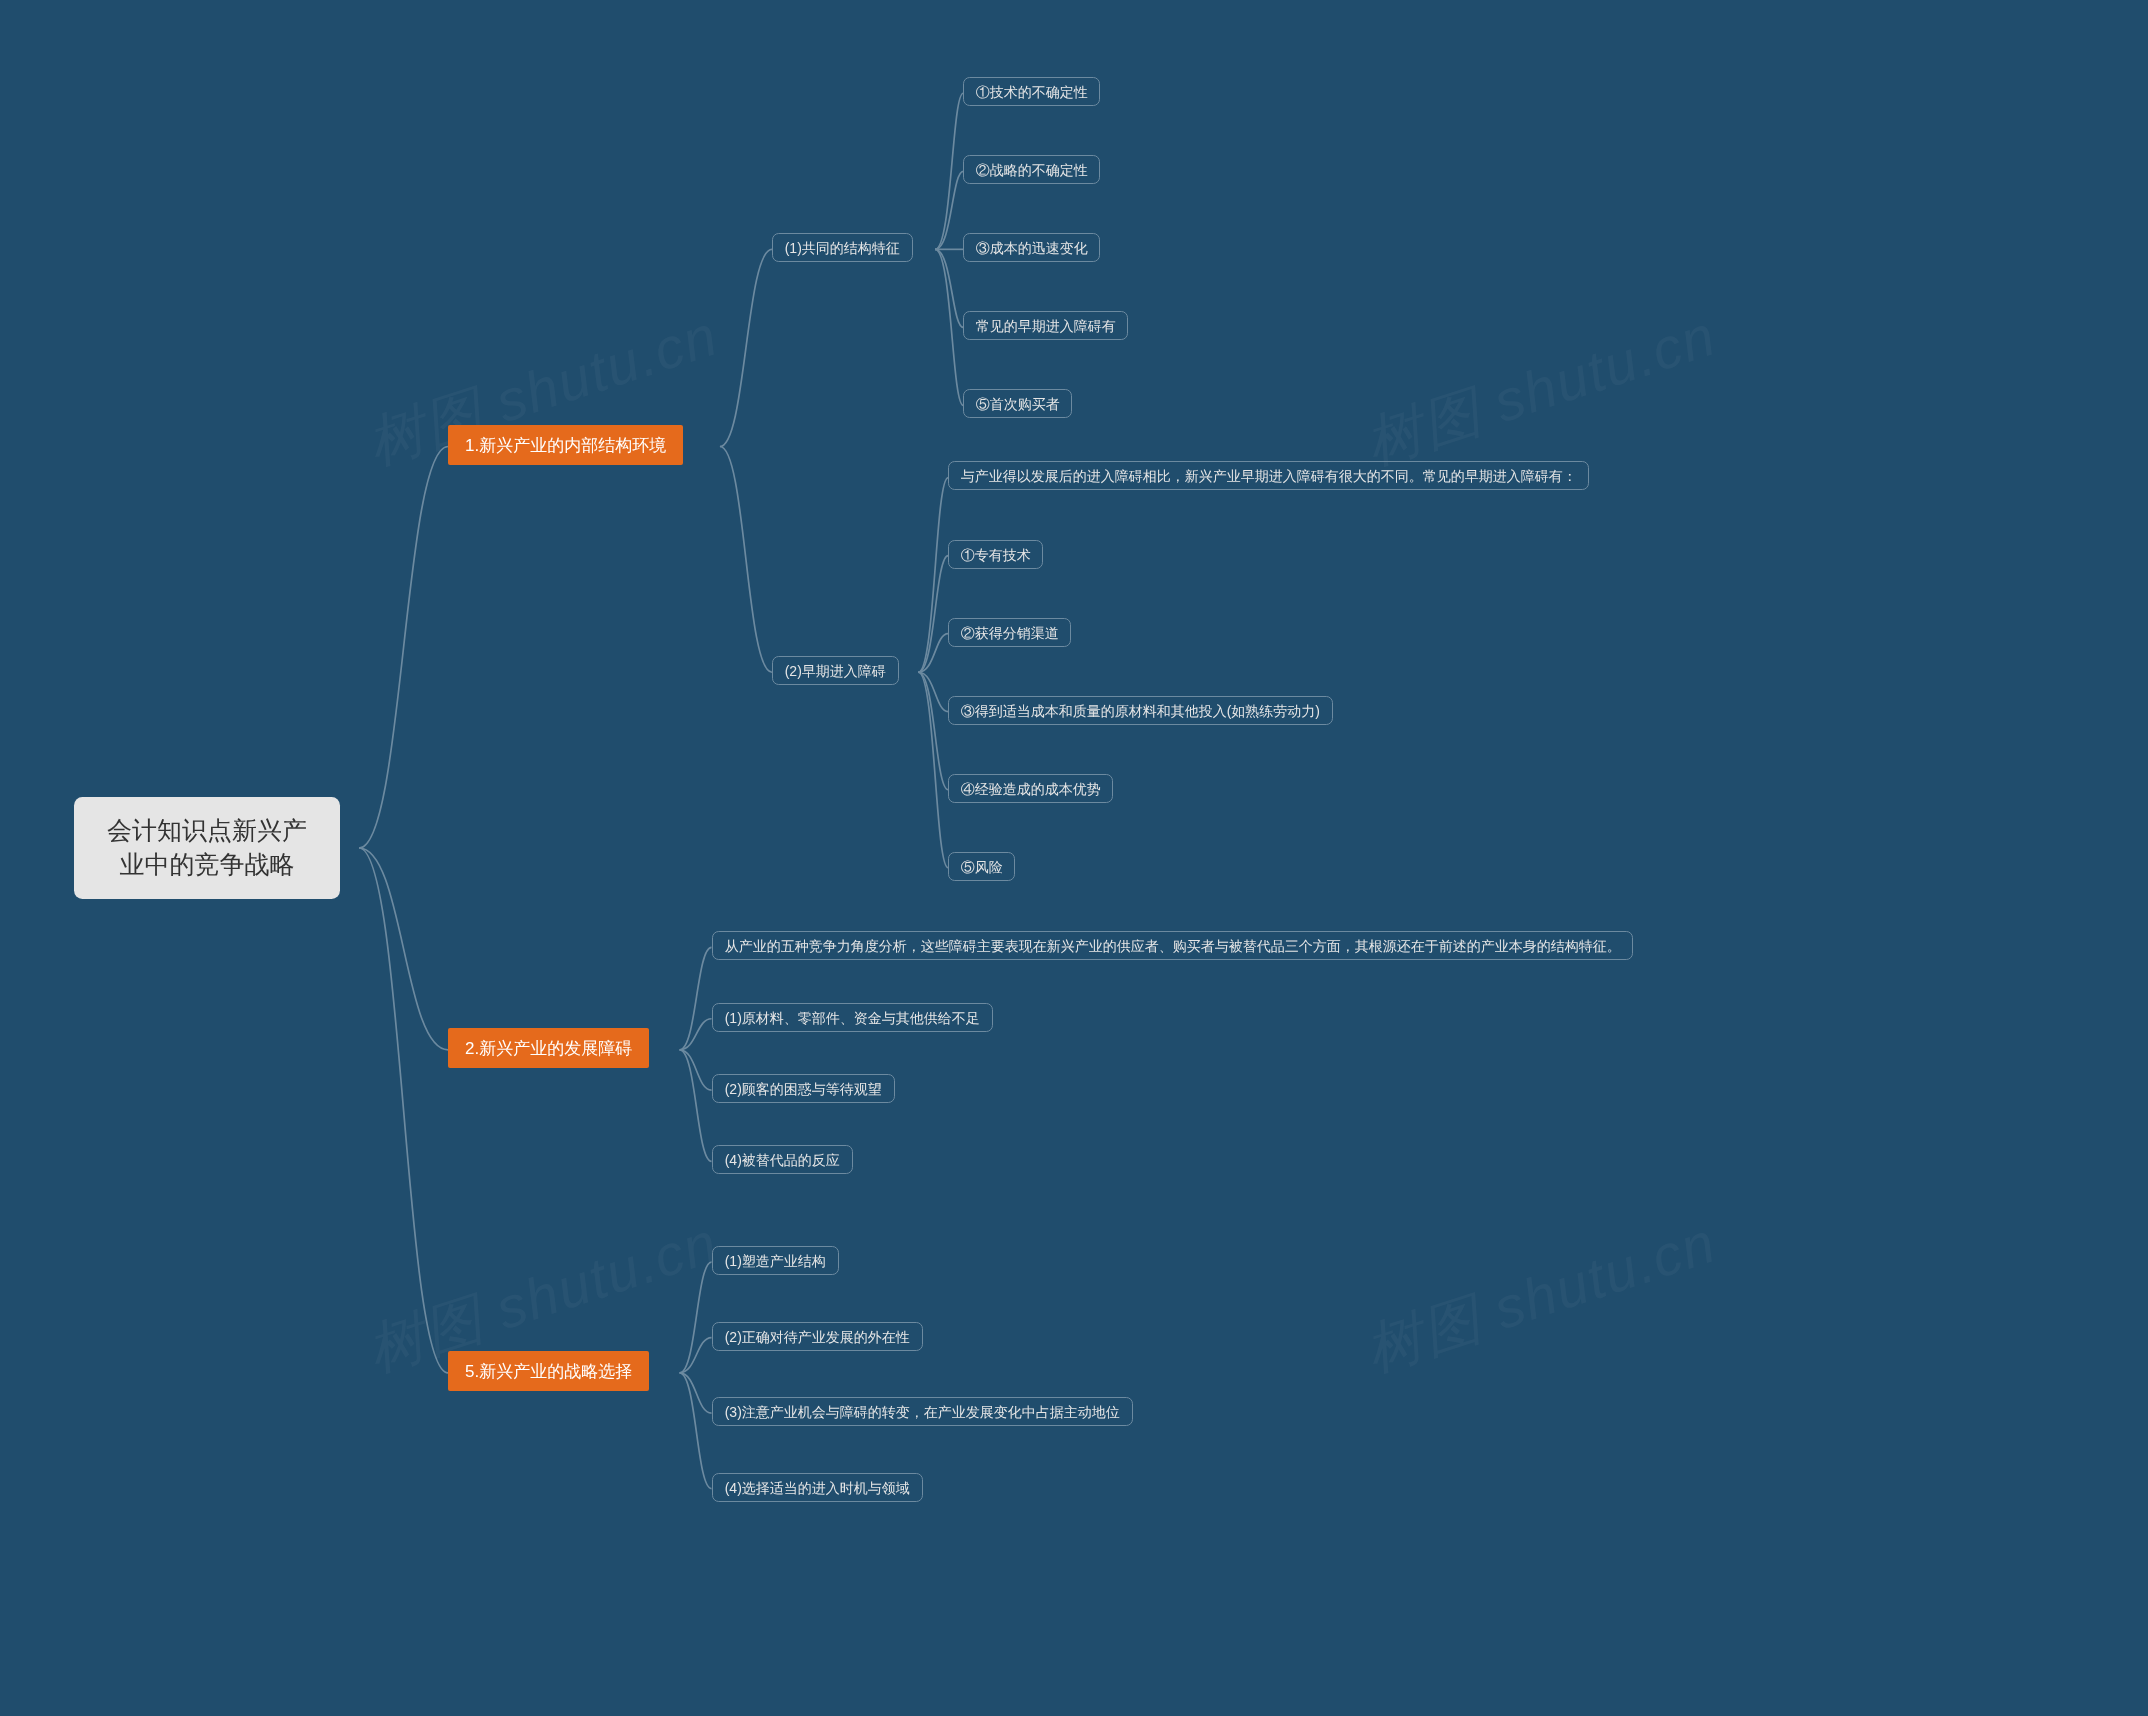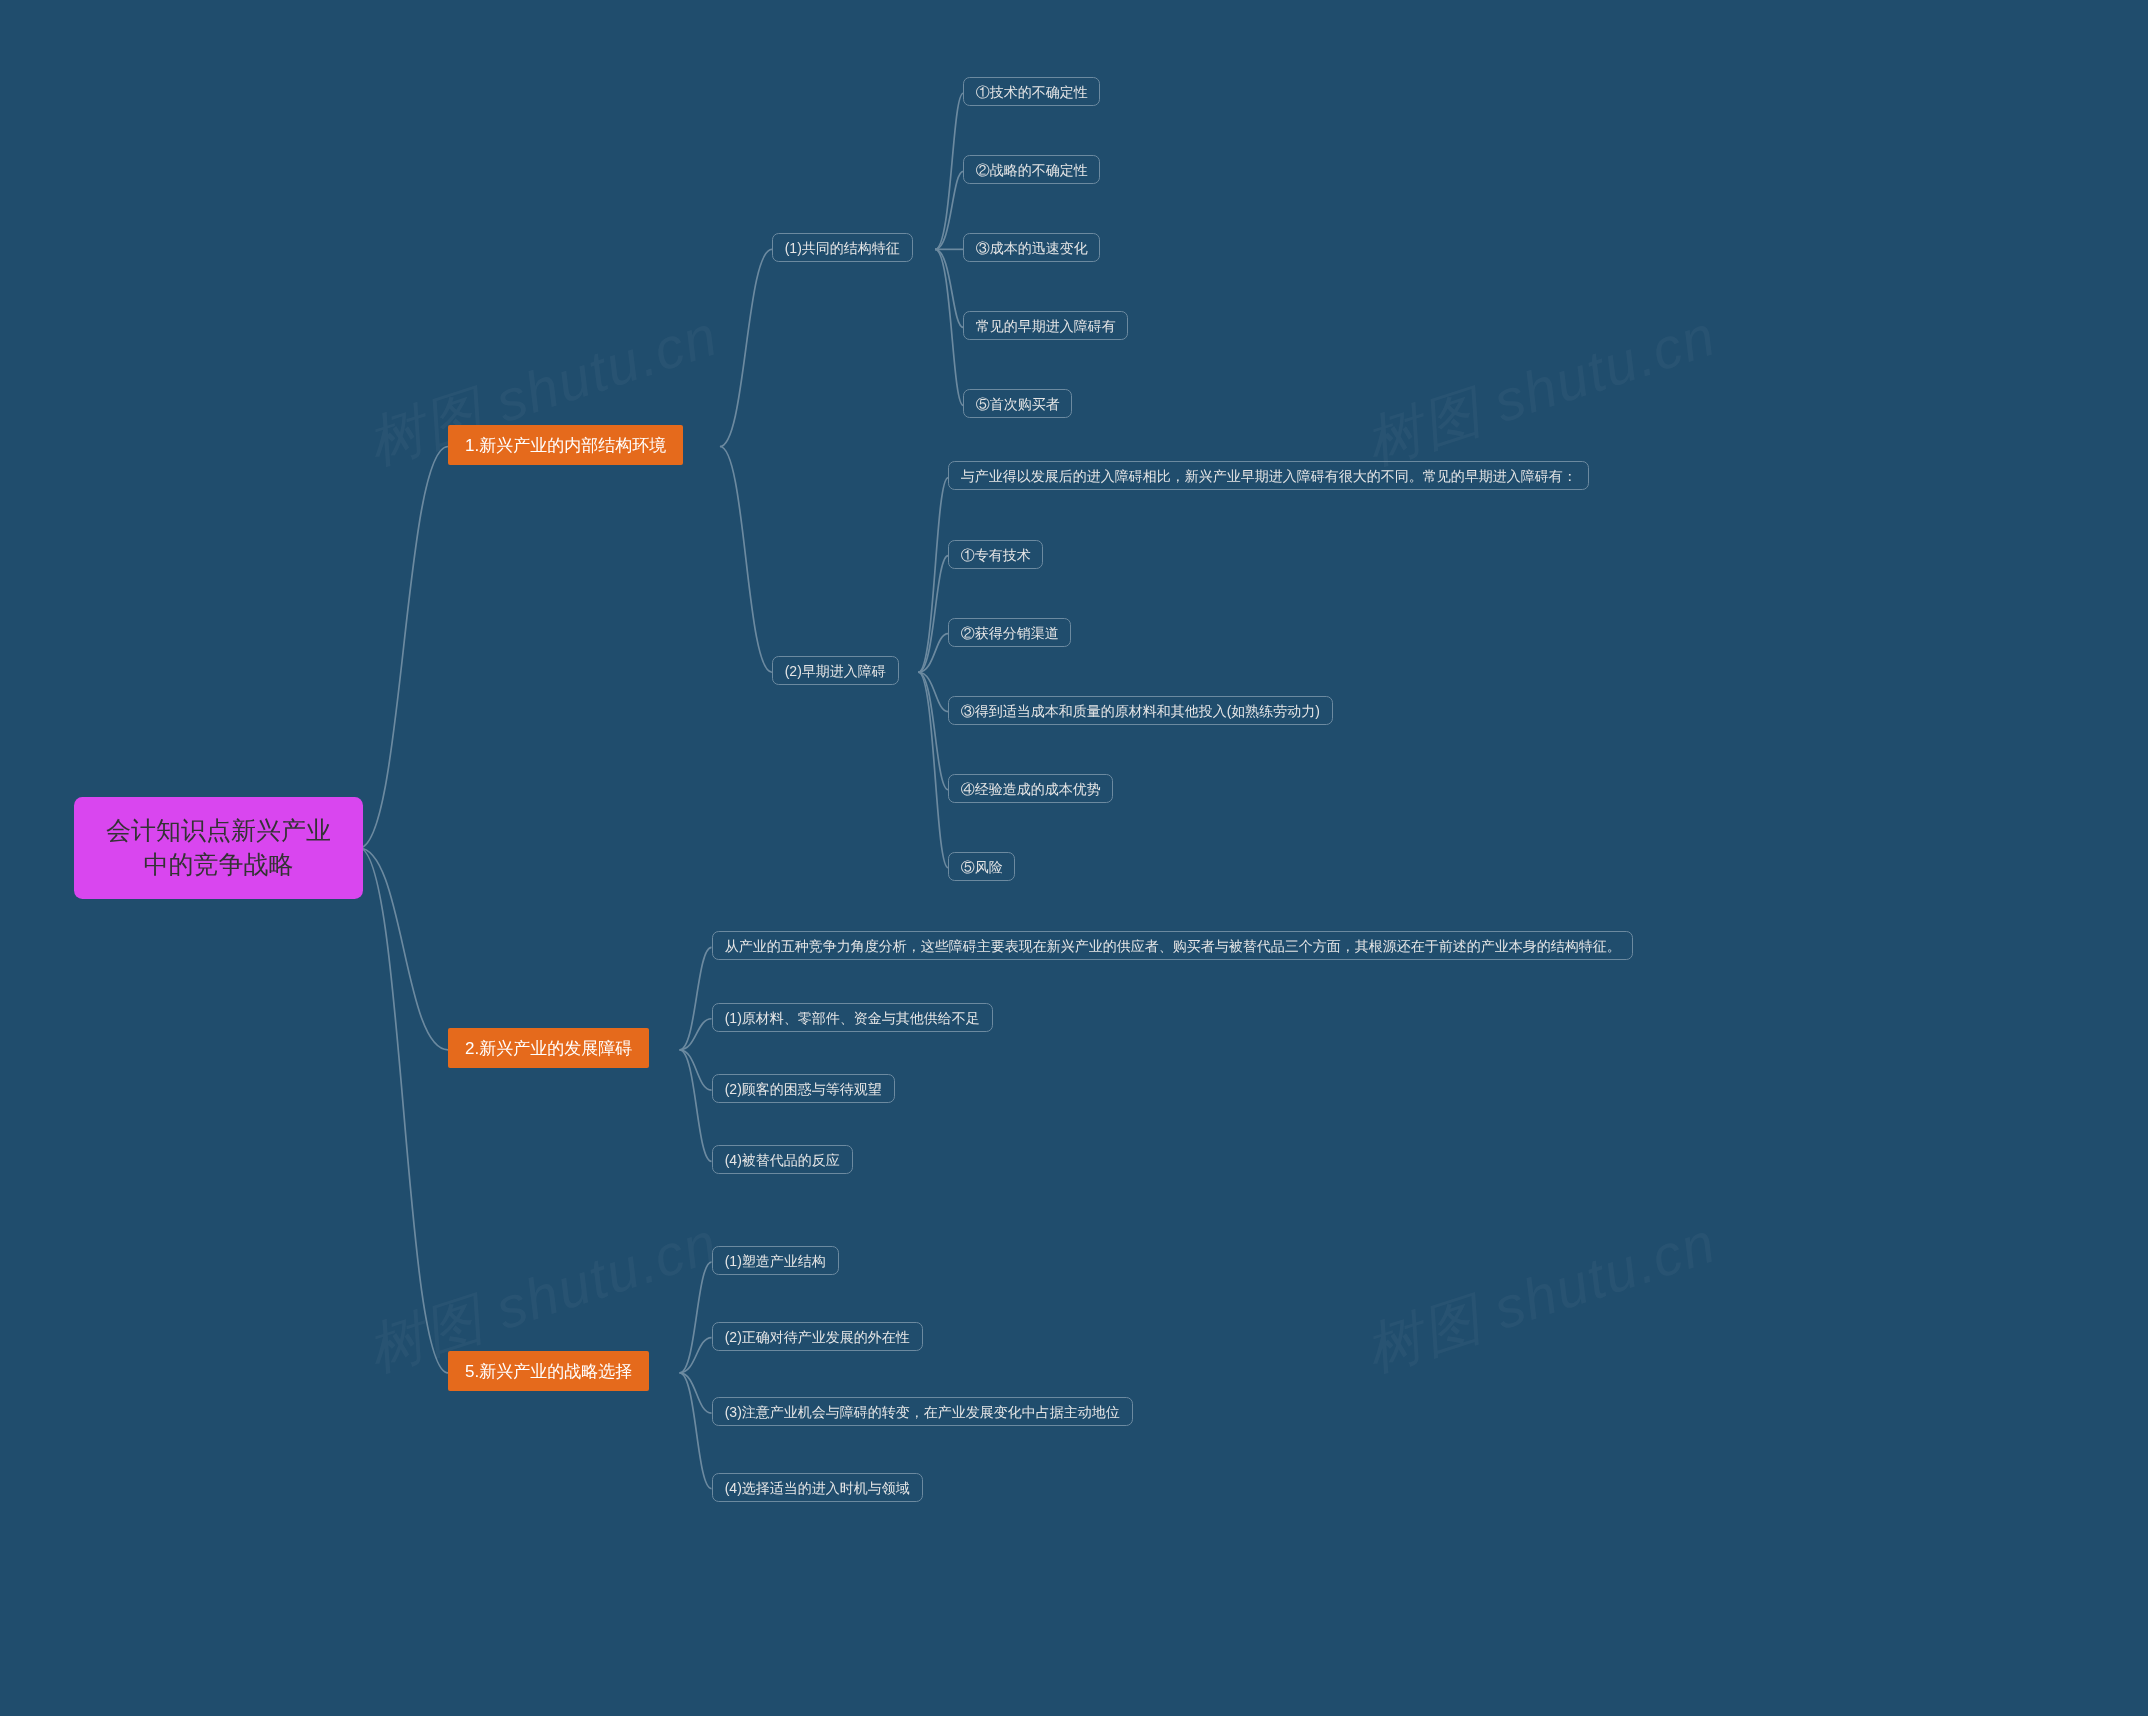--- a/index.html
+++ b/index.html
@@ -11,29 +11,29 @@
     font-family: "Microsoft YaHei", "PingFang SC", Arial, sans-serif;
     overflow: hidden;
   }
   svg { display: block; }
   .node {
     position: absolute;
     white-space: nowrap;
     box-sizing: border-box;
   }
   .root {
-    background: #d946ef;
+    background: #e5e5e5;
     color: #333;
     font-size: 25px;
     line-height: 1.35;
     padding: 17px 22px;
     border-radius: 8.4px;
     text-align: center;
     white-space: normal;
-    width: 289px;
+    width: 266px;
   }
   .branch {
     background: #e56a1c;
     color: #fff;
     font-size: 17px;
     line-height: 1;
     padding: 11.7px 17px;
     border-radius: 2px;
   }
   .sub {

